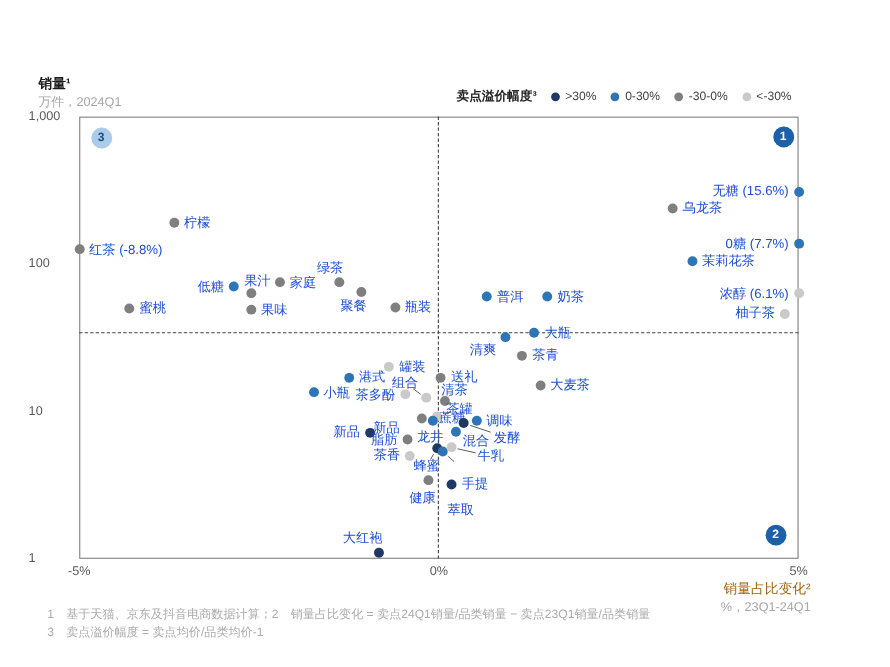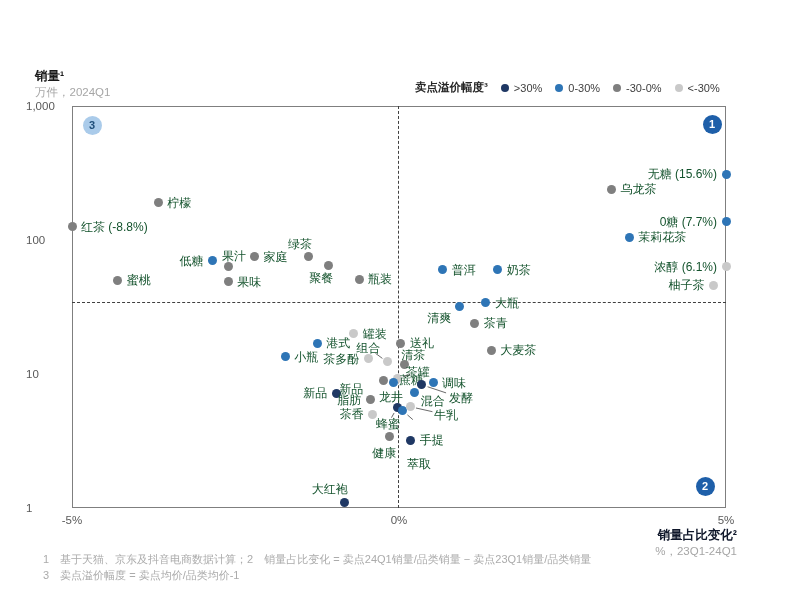--- a/index.html
+++ b/index.html
@@ -3,33 +3,33 @@
 <meta charset="utf-8">
 <style>
   html,body{margin:0;padding:0;background:#ffffff;}
   body{width:809px;height:606px;position:relative;overflow:hidden;
        font-family:"Liberation Sans",sans-serif;color:#333;}
   #stage{position:absolute;inset:0;}
   .abs{position:absolute;}
   .title{font-family:"Liberation Serif",serif;font-weight:bold;font-size:22px;color:#000;letter-spacing:1px;}
   .yaxis-label{font-size:12.5px;font-weight:bold;color:#1a1a1a;}
   .yaxis-unit{font-size:11.5px;color:#a6a6a6;}
-  .xaxis-label{font-size:12.5px;font-weight:bold;color:#0f172a;text-align:left;}
+  .xaxis-label{font-size:12.5px;font-weight:normal;color:#a16207;text-align:left;}
   .xaxis-unit{font-size:11.5px;color:#a6a6a6;text-align:right;}
   .legend{display:flex;align-items:center;gap:13px;font-size:11px;color:#404040;white-space:nowrap;}
   .legend-title{font-weight:bold;font-size:11.5px;color:#262626;}
   .legend-item{display:flex;align-items:center;gap:5px;}
   .legend-dot{width:8px;height:8px;border-radius:50%;}
   .plot-border{border:1.5px solid #7f7f7f;box-sizing:border-box;background:transparent;}
   .refline-v{border-left:1.5px dashed #404040;width:0;}
   .refline-h{border-top:1.5px dashed #404040;height:0;}
   .ytick{font-size:11.5px;color:#595959;width:40px;transform:translateY(-50%);}
   .xtick{font-size:11.5px;color:#595959;text-align:center;width:44px;transform:translateX(-50%);}
   .dot{width:9px;height:9px;border-radius:50%;}
-  .plabel{font-size:12px;color:#14532d;white-space:nowrap;}
+  .plabel{font-size:12px;color:#1d4ed8;white-space:nowrap;}
   .badge{width:19px;height:19px;border-radius:50%;display:flex;align-items:center;justify-content:center;
          font-size:11px;font-weight:bold;color:#fff;}
   .footnotes{font-size:11px;color:#ababab;line-height:16px;white-space:pre;}
   .source{font-size:11px;color:#ababab;white-space:pre;}
   svg.leaders{position:absolute;inset:0;pointer-events:none;}
 </style>
 </head>
 <body>
 
 <div id="stage">

